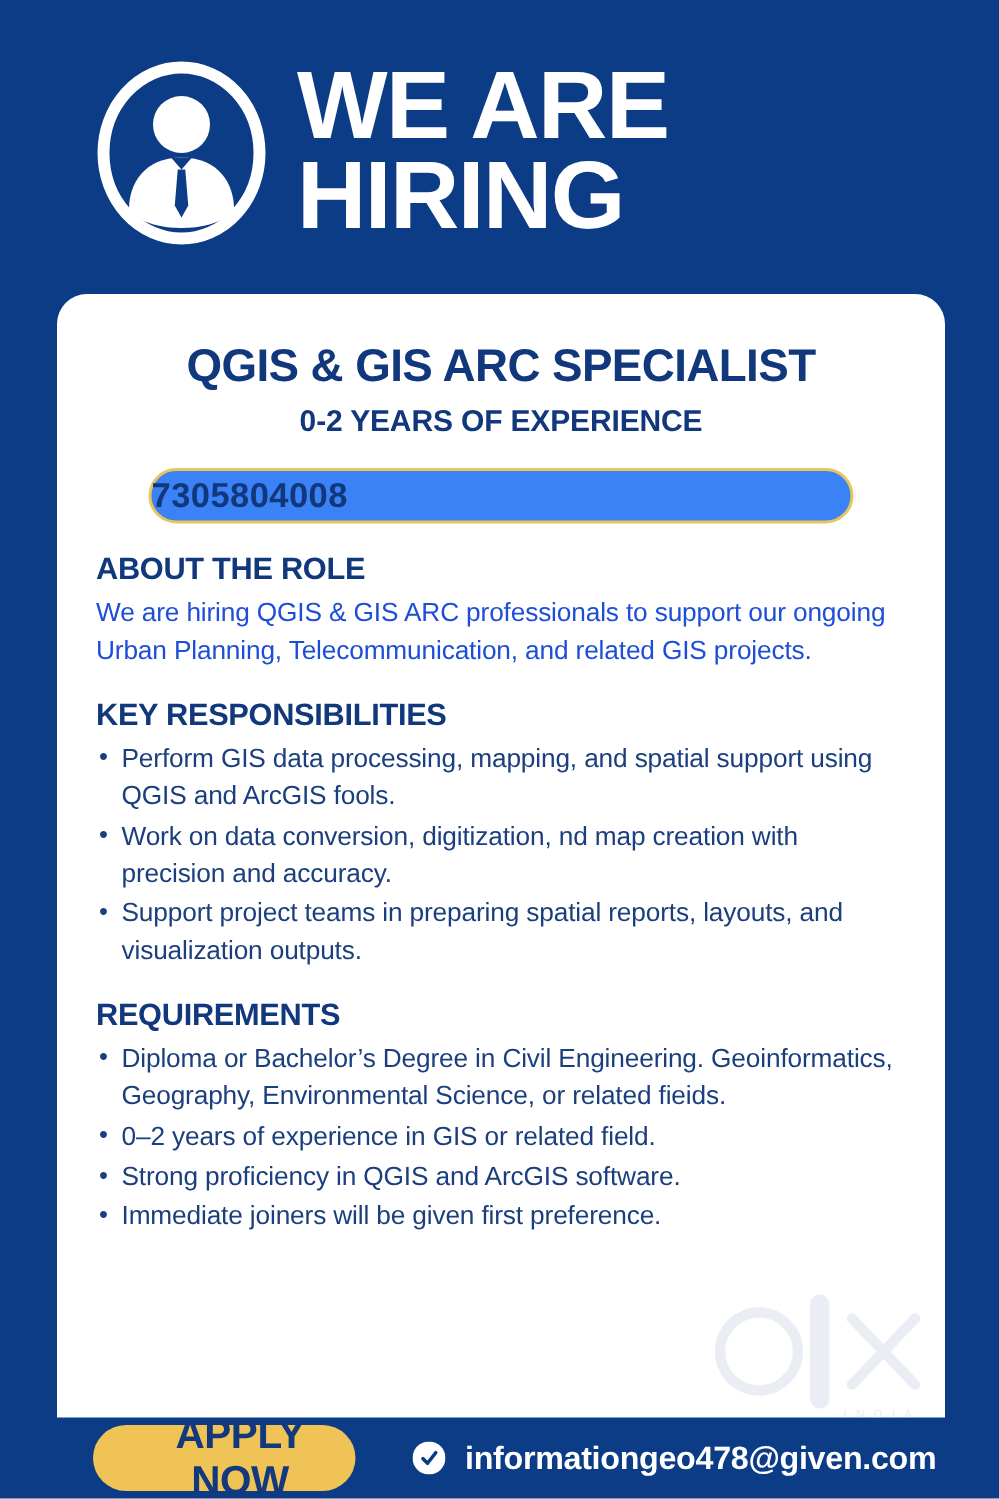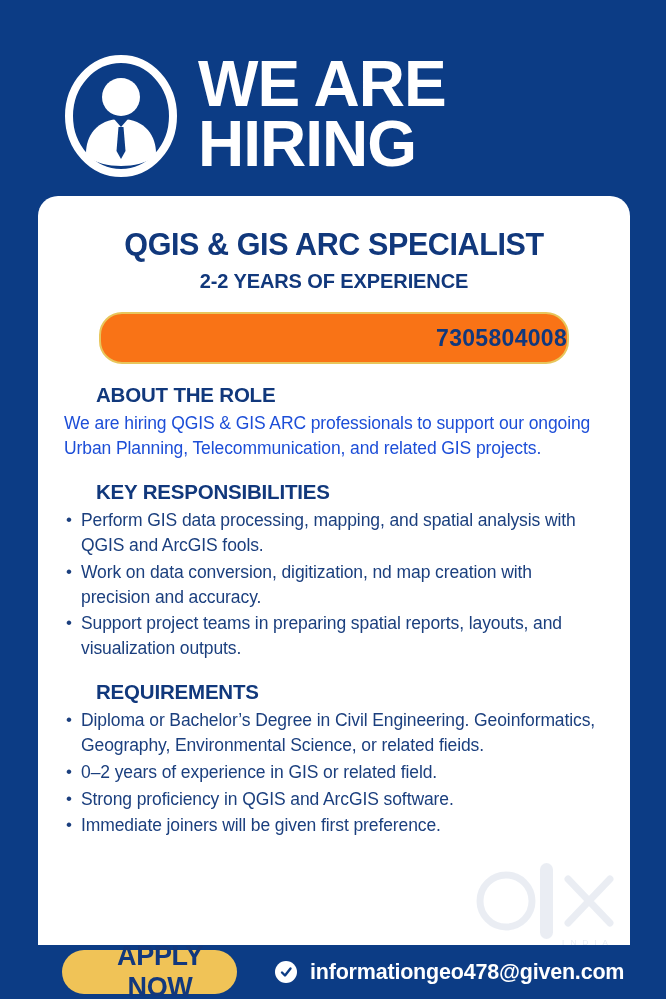--- a/index.html
+++ b/index.html
@@ -12,21 +12,21 @@
 
   body {
     background: #0c3c85;
     font-family: "Liberation Sans", sans-serif;
     position: relative;
   }
 
   
   #header {
     position: absolute;
-    left: 0; top: 14px;
+    left: 0; top: 0;
     width: 666px; height: 196px;
     display: flex;
     align-items: center;
     padding-left: 62px;
   }
 
   #hiring-person-icon {
     width: 118px;
     height: 126px;
     flex: 0 0 auto;
@@ -78,45 +78,44 @@
     font-size: 20px;
     font-weight: bold;
     text-align: center;
     margin-top: 10px;
     letter-spacing: -0.1px;
   }
 
   #phone-box {
     margin: 19px auto 0 auto;
     width: 470px;
-    height: 52px;
+    height: 37px;
     border: 2px solid #e8c65c;
     border-radius: 23px;
     display: flex;
     align-items: center;
-    justify-content: flex-end;
-    background: #f97316;
+    justify-content: flex-start;
+    background: #3b82f6;
   }
 
   #phone-number {
     color: #11387c;
     font-size: 23px;
     font-weight: bold;
     letter-spacing: 0.3px;
   }
 
   .section { margin-top: 19px; }
 
   .section-heading {
     color: #11387c;
     font-size: 20.5px;
     font-weight: bold;
     letter-spacing: -0.2px;
     margin-bottom: 4px;
-    margin-left: 32px;
   }
 
   .section-paragraph {
     color: #1d4ed8;
     font-size: 17.5px;
     line-height: 1.43;
     letter-spacing: -0.1px;
   }
 
   .bullet-list { list-style: none; }
@@ -226,35 +225,35 @@
   <svg id="olx-watermark" viewBox="0 0 150 92">
     <ellipse cx="32" cy="44" rx="26" ry="26" fill="none" stroke="#d6dde9" stroke-width="7"></ellipse>
     <rect x="66" y="6" width="13" height="76" rx="6.5" fill="#d6dde9"></rect>
     <path d="M94 22 L136 66 M136 22 L94 66" fill="none" stroke="#d6dde9" stroke-width="7" stroke-linecap="round"></path>
     <text x="112" y="88" fill="#cfd7e4" font-family="'Liberation Sans', sans-serif" font-size="8" letter-spacing="2" text-anchor="middle">I N D I A</text>
   </svg>
 
   <div id="card-inner">
 
     <div id="job-title">QGIS &amp; GIS ARC SPECIALIST</div>
-    <div id="job-experience">2-2 YEARS OF EXPERIENCE</div>
+    <div id="job-experience">0-2 YEARS OF EXPERIENCE</div>
 
     <div id="phone-box">
       <span id="phone-number">7305804008</span>
     </div>
 
     <div class="section">
       <div class="section-heading">ABOUT THE ROLE</div>
       <div class="section-paragraph">We are hiring QGIS &amp; GIS ARC professionals to support our ongoing Urban Planning, Telecommunication, and related GIS projects.</div>
     </div>
 
     <div class="section">
       <div class="section-heading">KEY RESPONSIBILITIES</div>
       <ul class="bullet-list">
-        <li class="bullet-item">Perform GIS data processing, mapping, and spatial analysis with QGIS and ArcGIS fools.</li>
+        <li class="bullet-item">Perform GIS data processing, mapping, and spatial support using QGIS and ArcGIS fools.</li>
         <li class="bullet-item">Work on data conversion, digitization, nd map creation with precision and accuracy.</li>
         <li class="bullet-item">Support project teams in preparing spatial reports, layouts, and visualization outputs.</li>
       </ul>
     </div>
 
     <div class="section">
       <div class="section-heading">REQUIREMENTS</div>
       <ul class="bullet-list">
         <li class="bullet-item">Diploma or Bachelor’s Degree in Civil Engineering. Geoinformatics, Geography, Environmental Science, or related fieids.</li>
         <li class="bullet-item">0–2 years of experience in GIS or related field.</li>

